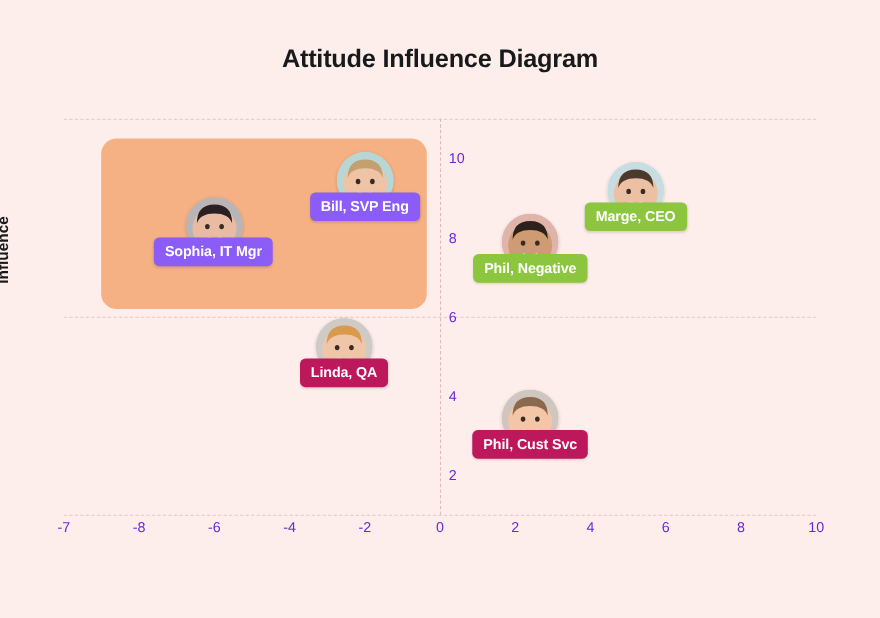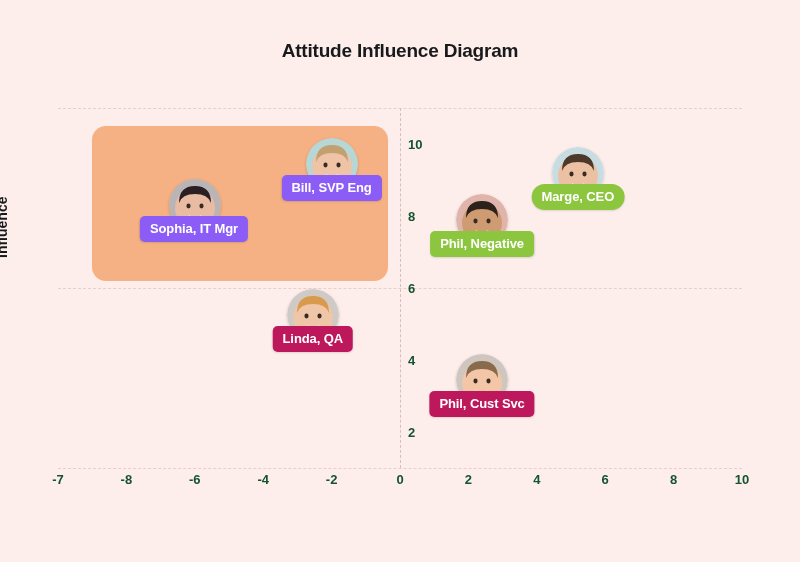--- a/index.html
+++ b/index.html
@@ -20,21 +20,21 @@
     background: #fdeeec;
   }
 
   
   .chart-title {
     position: absolute;
     left: 0;
     top: 40px;
     width: 800px;
     text-align: center;
-    font-size: 19px;
+    font-size: 23px;
     font-weight: bold;
     color: #18191b;
     letter-spacing: -0.2px;
   }
 
   
   .plot-area {
     position: absolute;
     left: 58px;
     top: 108px;
@@ -59,22 +59,22 @@
   .highlight-rect {
     position: absolute;
     background: #f5b183;
     border-radius: 14px;
   }
 
   
   .tick {
     position: absolute;
     font-size: 13px;
-    color: #14532d;
-    font-weight: 700;
+    color: #6d28d9;
+    font-weight: 400;
     white-space: nowrap;
   }
   .tick-x {
     transform: translateX(-50%);
     top: 472px;
     text-align: center;
   }
   .tick-y {
     transform: translateY(-50%);
     left: 408px;
@@ -238,21 +238,21 @@
             <rect x="0" y="0" width="52" height="52" fill="#c7dde2"></rect>
             <circle cx="26" cy="29" r="20" fill="#ecc0a2"></circle>
             <path d="M6 52 q4 -14 20 -14 q16 0 20 14 z" fill="#ecc0a2"></path>
             <path d="M10 24 q0 -17 16 -17 q16 0 16 17 q-3 -9 -16 -9 q-13 0 -16 9 z" fill="#4b3a2c"></path>
             <ellipse cx="19.5" cy="27" rx="2.1" ry="2.4" fill="#3a2b22"></ellipse>
             <ellipse cx="32.5" cy="27" rx="2.1" ry="2.4" fill="#3a2b22"></ellipse>
             <path d="M19 36 q7 6 14 0 q-7 3 -14 0 z" fill="#ffffff"></path>
             <path d="M6 52 q5 -12 20 -12 q15 0 20 12 z" fill="none"></path>
           </g>
         </svg></div>
-      <div class="point-label lab-green" style="left: 577.84px; top: 183.8px; border-radius: 13px;">Marge, CEO</div>
+      <div class="point-label lab-green" style="left: 577.84px; top: 183.8px;">Marge, CEO</div>
     </div>
     <div class="point">
       <div class="avatar" style="left: 312.79px; top: 315px;"><svg viewBox="0 0 52 52" width="52" height="52">
           <defs>
             <clipPath id="c_linda">
               <circle cx="26" cy="26" r="26"></circle>
             </clipPath>
           </defs>
           <g clip-path="url(#c_linda)">
             <rect x="0" y="0" width="52" height="52" fill="#cfcac6"></rect>

